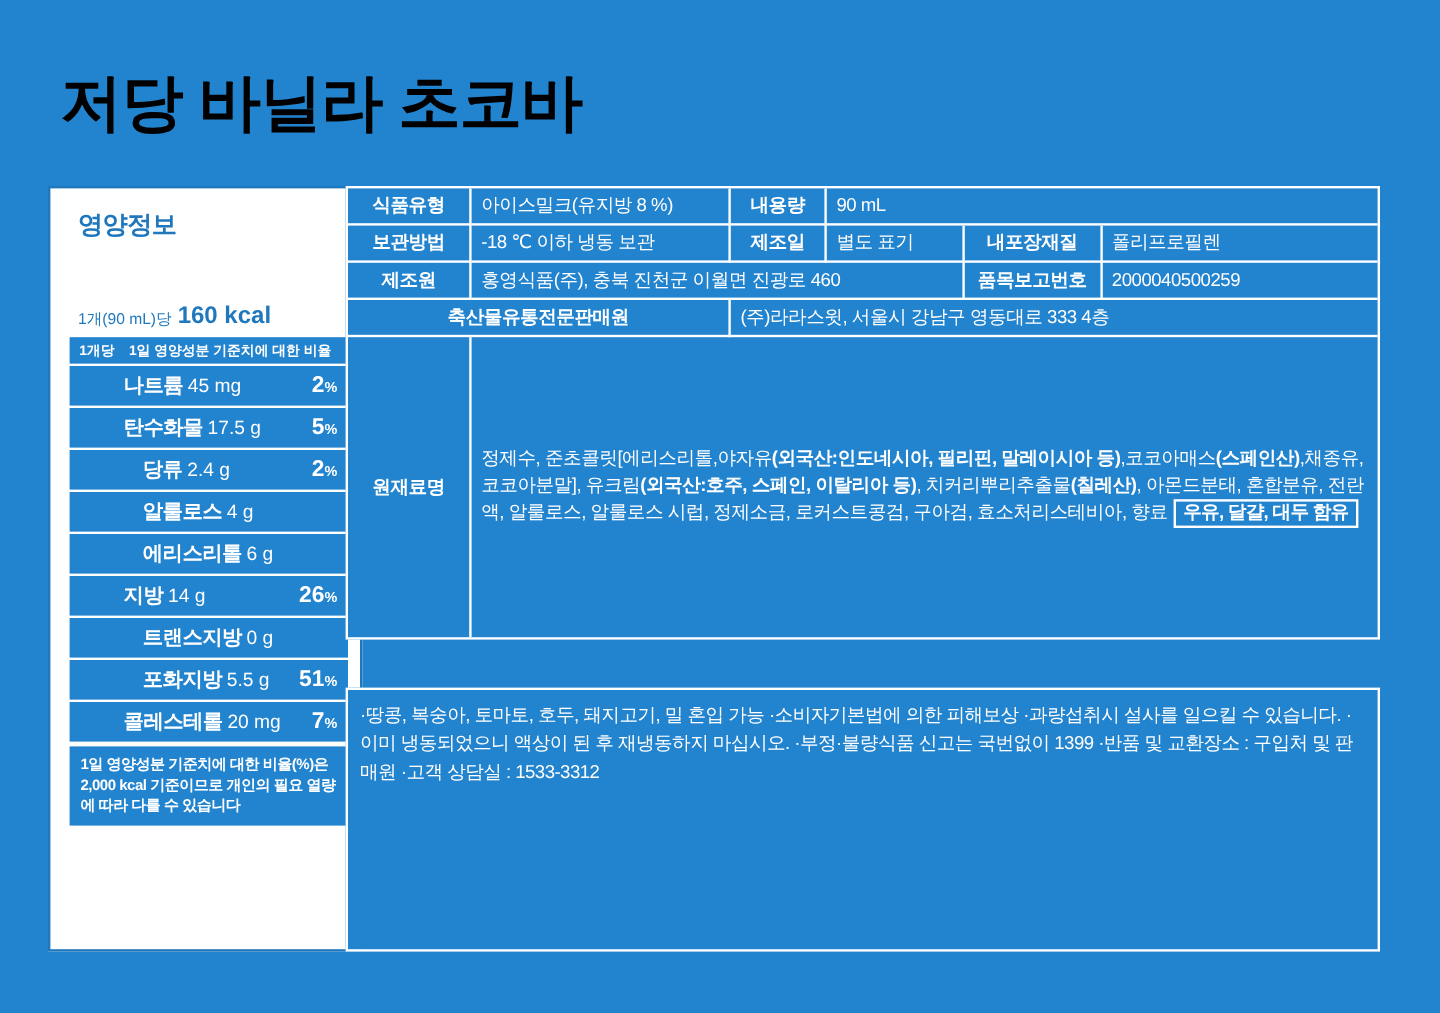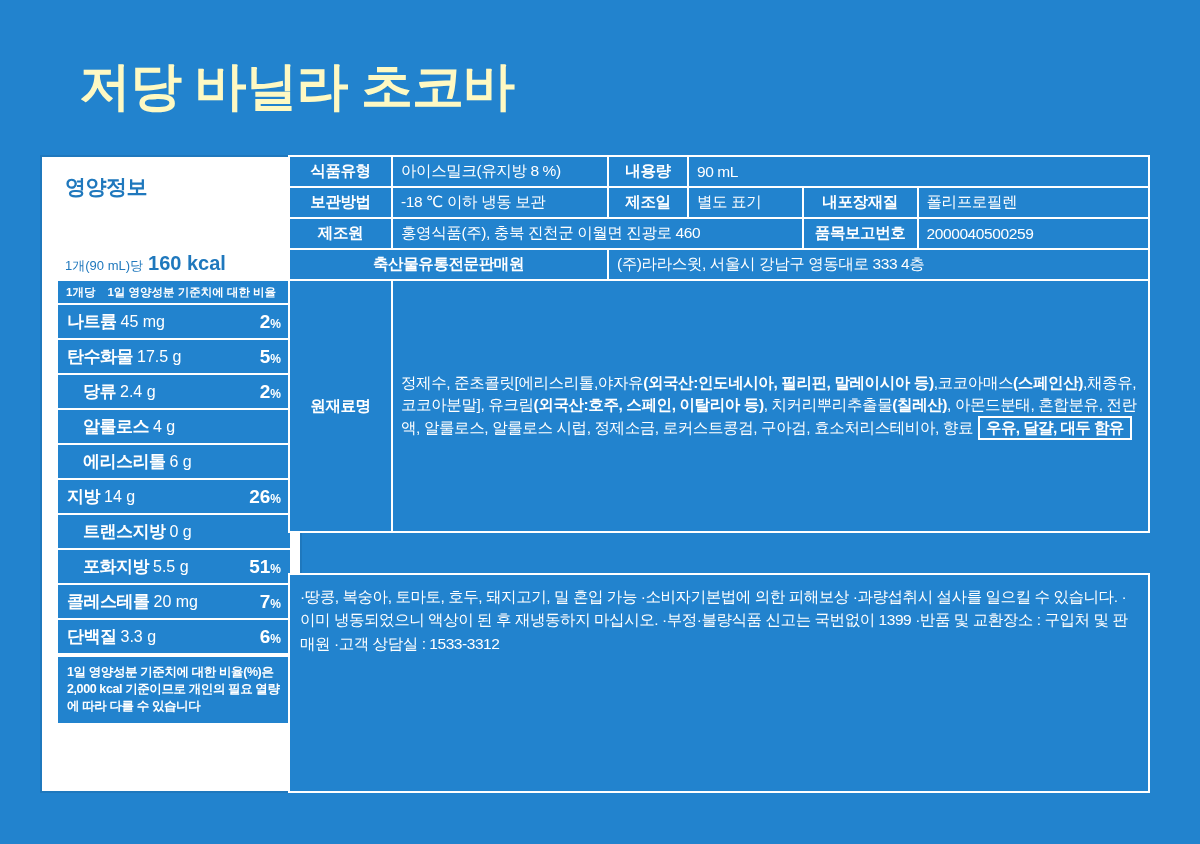--- a/index.html
+++ b/index.html
@@ -12,27 +12,26 @@
     overflow: hidden;
   }
 
   .page { position: relative; width: 1200px; height: 844px; }
 
   
   .title {
     position: absolute;
     left: 50px;
     top: 58px;
-    color: #fef9c3;
+    color: #000000;
     font-size: 52px;
     font-weight: bold;
     letter-spacing: -1px;
     line-height: 1.1;
     white-space: nowrap;
-    margin-left: 29px;
   }
 
   
   .nutri-panel {
     position: absolute;
     left: 40px;
     top: 155px;
     width: 262px;
     height: 638px;
     background: #ffffff;
@@ -87,21 +86,21 @@
     font-size: 17px;
     font-weight: bold;
     letter-spacing: -0.5px;
     white-space: nowrap;
   }
   .n-row .n-amt {
     font-size: 16px;
     font-weight: normal;
     margin-left: 4px;
   }
-  .n-left { display: flex; align-items: baseline; }
+  .n-left { display: flex; align-items: baseline; margin-left: 36px; }
   .n-row.ind-1 .n-left { padding-left: 16px; }
   .n-row .n-dv {
     font-size: 19px;
     font-weight: bold;
     white-space: nowrap;
     flex-shrink: 0;
   }
   .n-row .n-dv .pct { font-size: 12px; font-weight: bold; }
 
   .n-note {
@@ -258,27 +257,20 @@
             <span class="n-amt">5.5 g</span>
           </div>
           <span class="n-dv"><span>51</span><span class="pct">%</span></span>
         </div>
         <div class="n-row">
           <div class="n-left">
             <span class="n-name">콜레스테롤</span>
             <span class="n-amt">20 mg</span>
           </div>
           <span class="n-dv"><span>7</span><span class="pct">%</span></span>
-        </div>
-        <div class="n-row">
-          <div class="n-left">
-            <span class="n-name">단백질</span>
-            <span class="n-amt">3.3 g</span>
-          </div>
-          <span class="n-dv"><span>6</span><span class="pct">%</span></span>
         </div>
       </div>
 
     <div class="n-note">1일 영양성분 기준치에 대한 비율(%)은 2,000 kcal 기준이므로 개인의 필요 열량에 따라 다를 수 있습니다</div>
   </div>
 
   <div class="info-wrap">
     <table class="info">
       <tbody>
           <tr>

